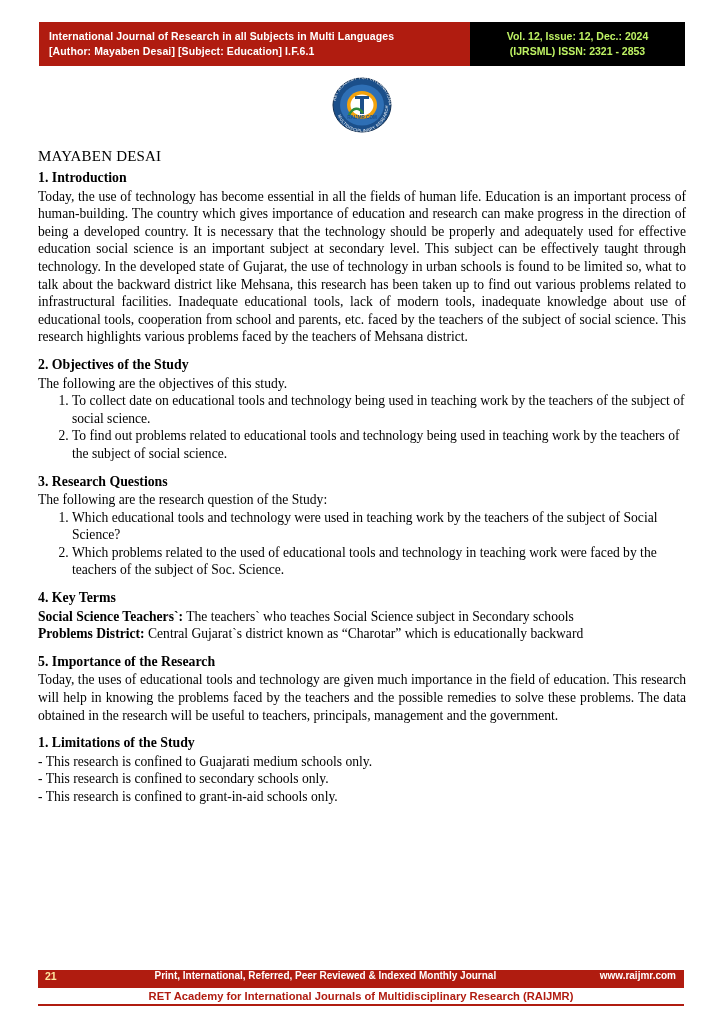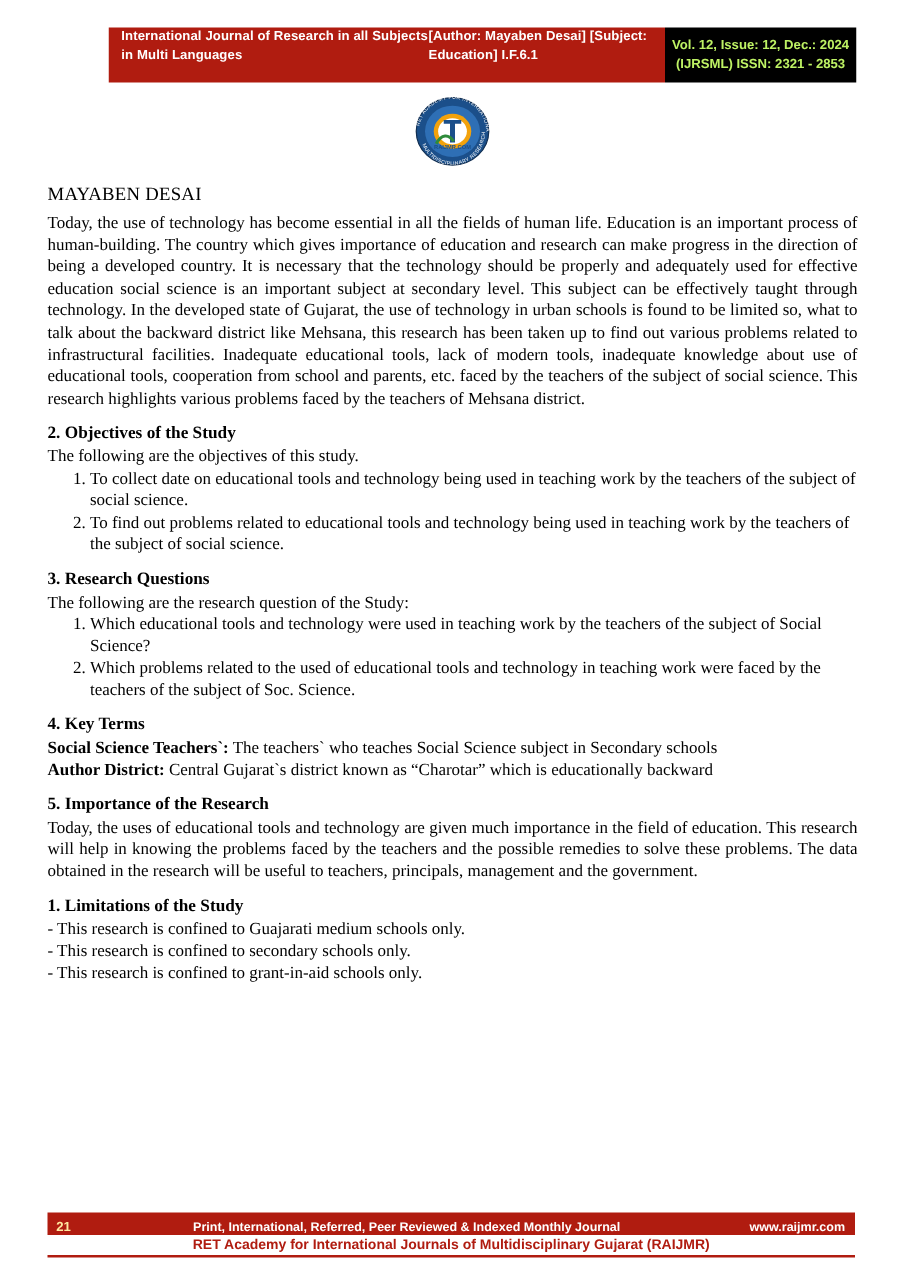--- a/index.html
+++ b/index.html
@@ -30,25 +30,24 @@
     width: 646px;
     margin: 0 auto;
     height: 44px;
     font-family: "Liberation Sans", sans-serif;
   }
   .header-left {
     background: #b01c10;
     color: #ffffff;
     flex: 1 1 auto;
     display: flex;
-    flex-direction: row;
+    flex-direction: column;
     justify-content: center;
     padding-left: 10px;
     box-sizing: border-box;
-    margin-left: 48px;
   }
   .header-right {
     background: #000000;
     color: #bef264;
     width: 215px;
     display: flex;
     flex-direction: column;
     justify-content: center;
     align-items: center;
     text-align: center;
@@ -145,21 +144,21 @@
     left: 38px;
     bottom: 18px;
     width: 646px;
     font-family: "Liberation Sans", sans-serif;
   }
   .footer-row1 {
     background: #b01c10;
     color: #ffffff;
     height: 18px;
     display: flex;
-    align-items: flex-end;
+    align-items: flex-start;
     font-size: 10px;
     font-weight: bold;
     position: relative;
   }
   .footer-page {
     padding-left: 7px;
     color: #ffe9a0;
     font-weight: bold;
     font-size: 10.5px;
   }
@@ -224,53 +223,54 @@
         <path d="M24 41 C28 33, 34 33, 38 39" fill="none" stroke="#2e8b3a" stroke-width="2.4"></path>
         <text x="37" y="45" text-anchor="middle" font-size="4.6" fill="#1b4f8a" font-family="Liberation Sans, sans-serif" font-weight="bold">RAIJMR.COM</text>
       </svg>
     </div>
   </div>
 
   <div class="author">MAYABEN DESAI</div>
 
   <div class="content">
 
+    <div class="sec-head tight">1. Introduction</div>
     <p class="para">Today, the use of technology has become essential in all the fields of human life. Education is an important process of human-building. The country which gives importance of education and research can make progress in the direction of being a developed country. It is necessary that the technology should be properly and adequately used for effective education social science is an important subject at secondary level. This subject can be effectively taught through technology. In the developed state of Gujarat, the use of technology in urban schools is found to be limited so, what to talk about the backward district like Mehsana, this research has been taken up to find out various problems related to infrastructural facilities. Inadequate educational tools, lack of modern tools, inadequate knowledge about use of educational tools, cooperation from school and parents, etc. faced by the teachers of the subject of social science. This research highlights various problems faced by the teachers of Mehsana district.</p>
 
     <div class="sec-head">2. Objectives of the Study</div>
     <p class="para">The following are the objectives of this study.</p>
     <ol class="numlist">
       <li>To collect date on educational tools and technology being used in teaching work by the teachers of the subject of social science.</li>
       <li>To find out problems related to educational tools and technology being used in teaching work by the teachers of the subject of social science.</li>
     </ol>
 
     <div class="sec-head">3. Research Questions</div>
     <p class="para">The following are the research question of the Study:</p>
     <ol class="numlist">
       <li>Which educational tools and technology were used in teaching work by the teachers of the subject of Social Science?</li>
       <li>Which problems related to the used of educational tools and technology in teaching work were faced by the teachers of the subject of Soc. Science.</li>
     </ol>
 
     <div class="sec-head">4. Key Terms</div>
     <p class="termline"><span class="term-b">Social Science Teachers`:</span><span> The teachers` who teaches Social Science subject in Secondary schools</span></p>
-    <p class="termline"><span class="term-b">Author District:</span><span> Central Gujarat`s district known as “Charotar” which is educationally backward</span></p>
+    <p class="termline"><span class="term-b">Problems District:</span><span> Central Gujarat`s district known as “Charotar” which is educationally backward</span></p>
 
     <div class="sec-head">5. Importance of the Research</div>
     <p class="para">Today, the uses of educational tools and technology are given much importance in the field of education. This research will help in knowing the problems faced by the teachers and the possible remedies to solve these problems. The data obtained in the research will be useful to teachers, principals, management and the government.</p>
 
     <div class="sec-head">1. Limitations of the Study</div>
     <p class="limline">- This research is confined to Guajarati medium schools only.</p>
     <p class="limline">- This research is confined to secondary schools only.</p>
     <p class="limline">- This research is confined to grant-in-aid schools only.</p>
 
   </div>
 
   <div class="footer">
     <div class="footer-row1">
       <span class="footer-page">21</span>
       <span class="footer-mid">Print, International, Referred, Peer Reviewed &amp; Indexed Monthly Journal</span>
       <span class="footer-url">www.raijmr.com</span>
     </div>
-    <div class="footer-row2">RET Academy for International Journals of Multidisciplinary Gujarat (RAIJMR)</div>
+    <div class="footer-row2">RET Academy for International Journals of Multidisciplinary Research (RAIJMR)</div>
     <div class="footer-rule"></div>
   </div>
 
 </div>
 
 </body></html>

